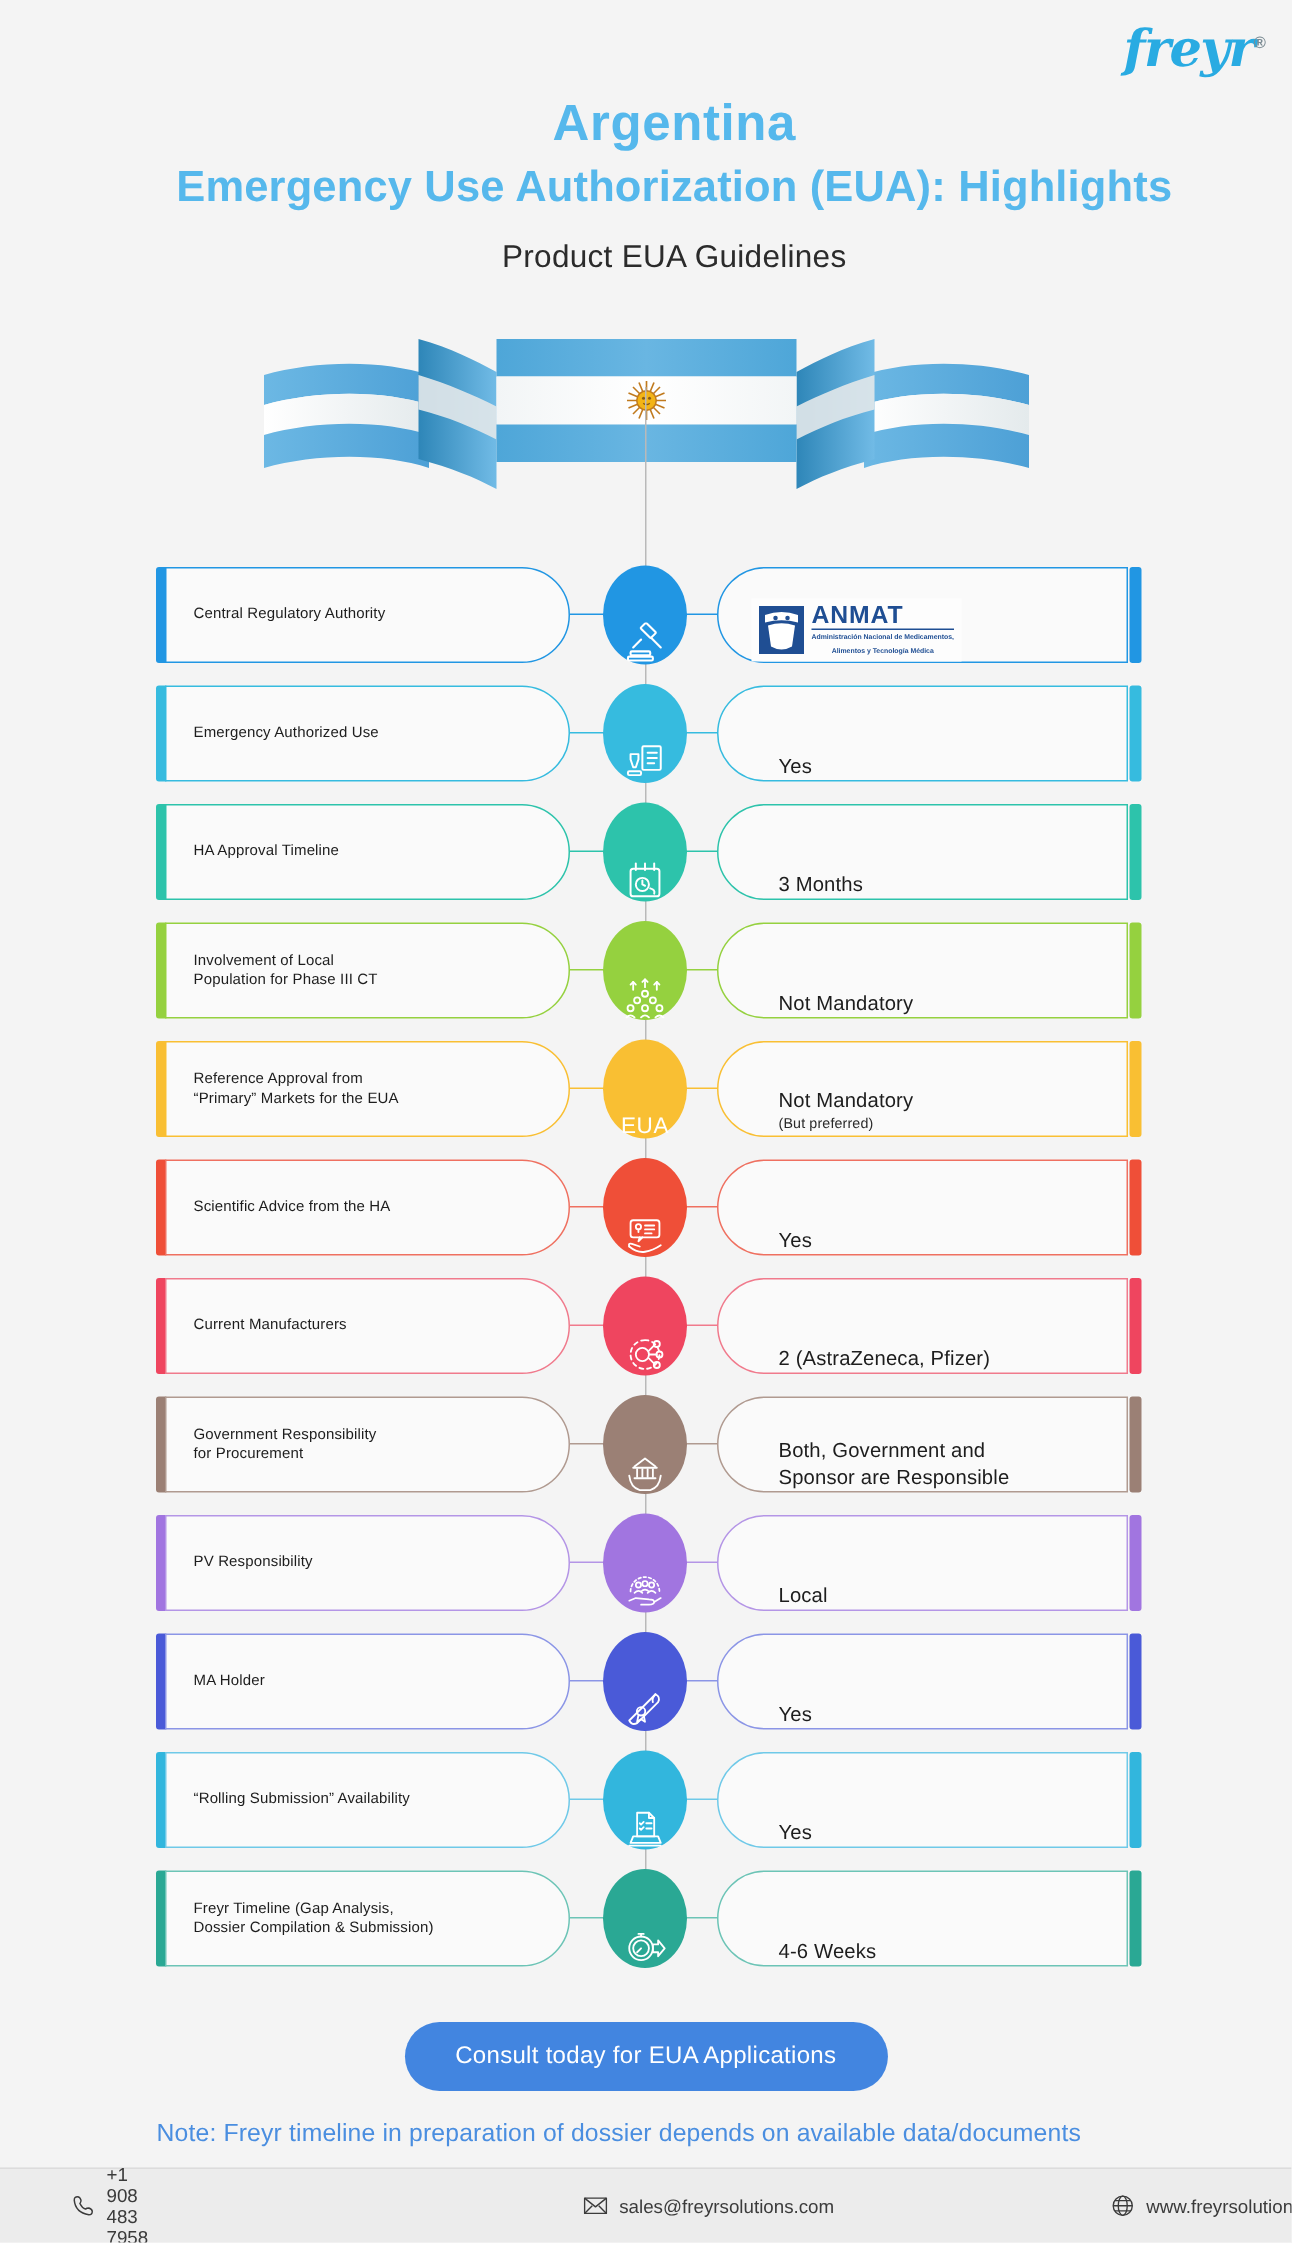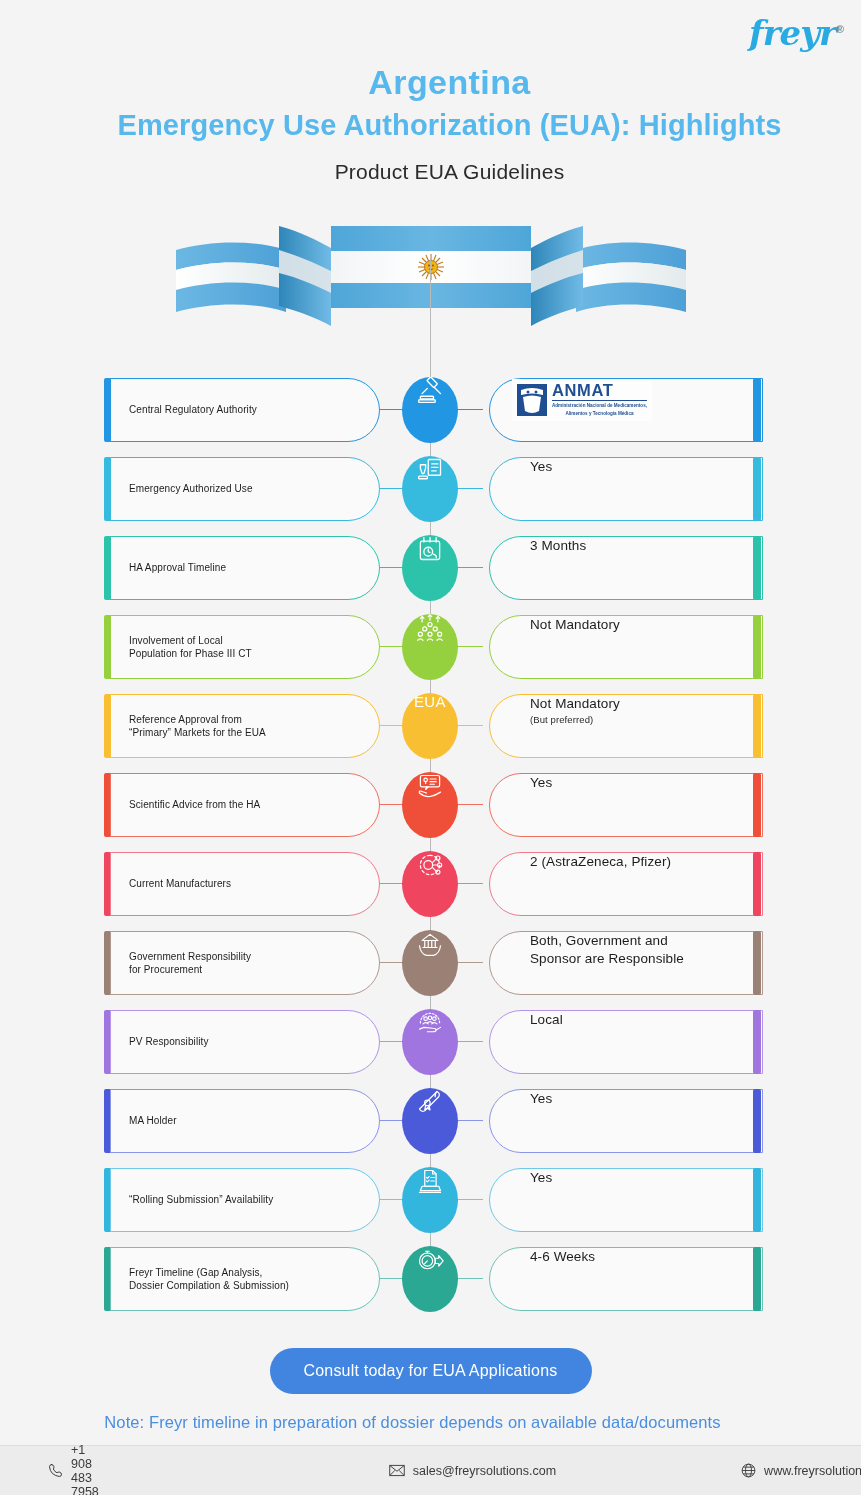--- a/index.html
+++ b/index.html
@@ -60,44 +60,44 @@
   .box {
     position: absolute; top: 0; height: 64px;
     background: #fafafa; border: 1.3px solid #ccc;
   }
   .box-l {
     left: 110px; width: 270px;
     border-radius: 0 32px 32px 0;
     display: flex; align-items: center;
   }
   .box-r {
-    left: 489px; width: 274px;
+    left: 478px; width: 274px;
     border-radius: 32px 0 0 32px;
-    display: flex; align-items: flex-start;
+    display: flex; align-items: flex-end;
   }
   .label {
     font-size: 10px; color: #1d1d1d; line-height: 1.35;
     padding-left: 18px; padding-right: 10px; letter-spacing: .1px;
   }
   .value {
     font-size: 13.5px; color: #1d1d1d; line-height: 1.35;
     padding-left: 40px; padding-right: 10px; letter-spacing: .1px;
   }
   .value .sub { display: block; font-size: 9.5px; color: #2a2a2a; margin-top: 1px; }
 
   .connector {
     position: absolute; top: 31px; height: 1.3px;
   }
   .conn-l { left: 380px; width: 26px; }
   .conn-r { left: 456px; width: 27px; }
 
   .bubble {
     position: absolute; left: 402px; top: -1px;
     width: 56px; height: 66px; border-radius: 50%;
-    display: flex; align-items: flex-start; justify-content: center;
+    display: flex; align-items: flex-end; justify-content: center;
     z-index: 3;
   }
   .bubble svg { display: block; }
   .bubble .eua-txt {
     color: #fff; font-size: 15px; font-weight: 500; letter-spacing: .4px;
   }
 
   
   .anmat {
     display: flex; align-items: center; gap: 5px;

